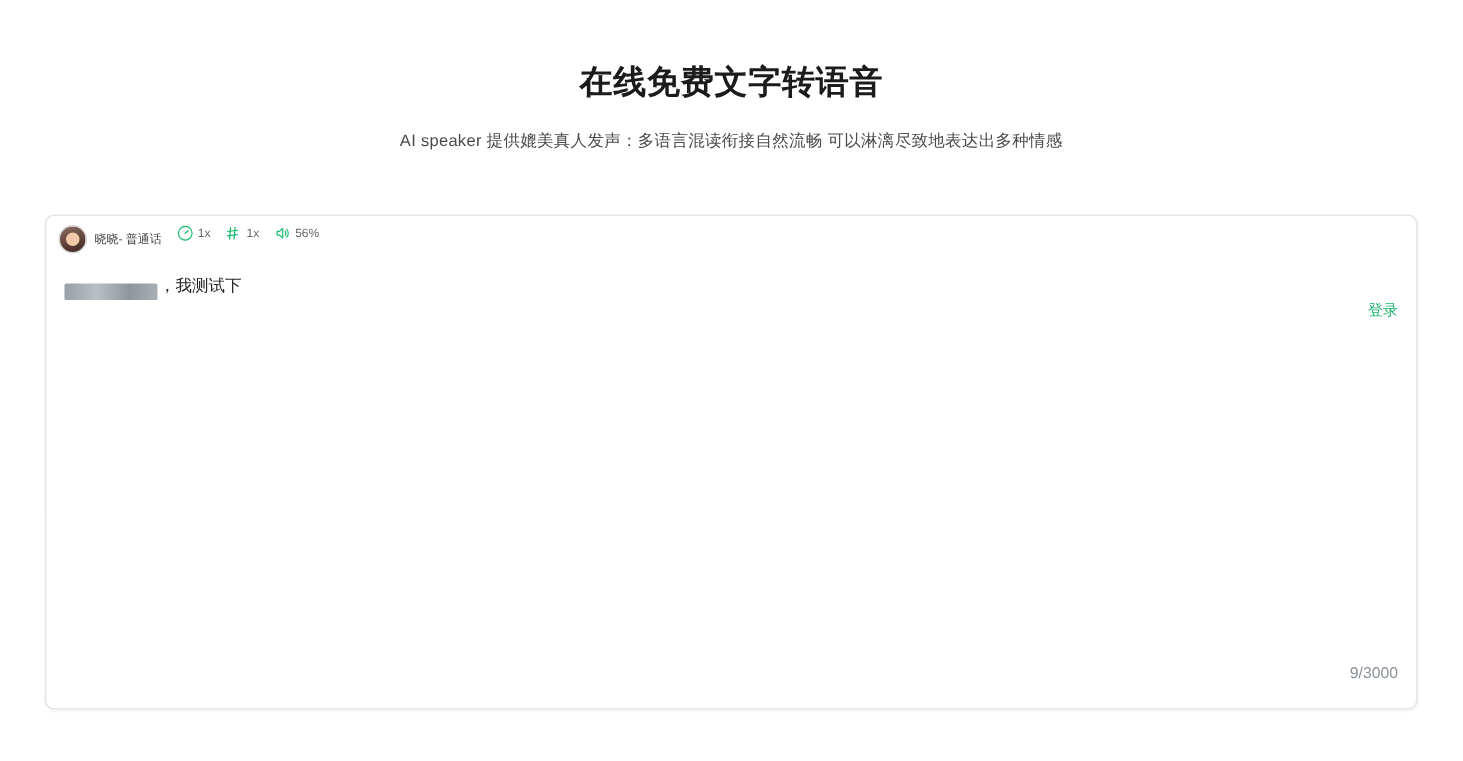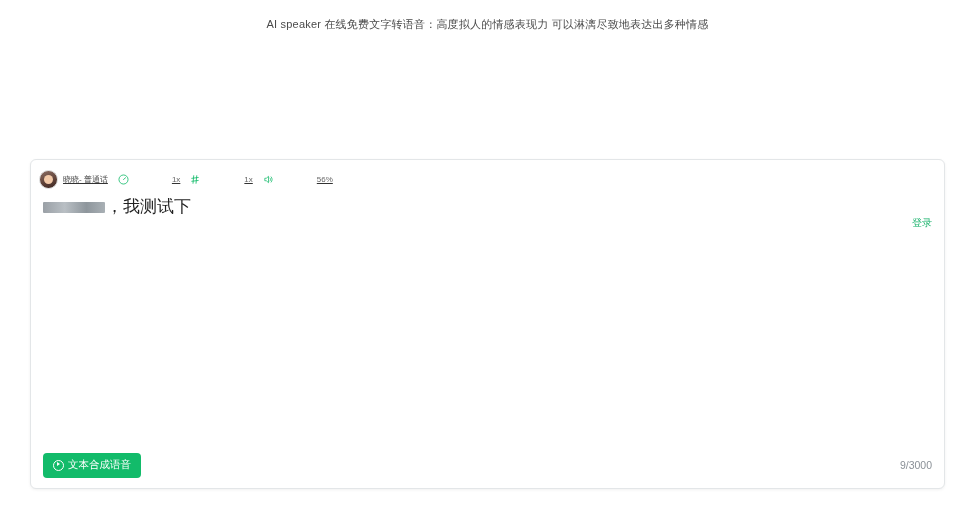--- a/index.html
+++ b/index.html
@@ -50,23 +50,22 @@
     border: 1px solid #e3e6e8;
     border-radius: 6px;
     box-shadow: 0 1px 3px rgba(0,0,0,0.06);
     box-sizing: border-box;
   }
   .toolbar {
     position: relative;
     height: 26px;
     padding: 6px 10px 0 8px;
     display: flex;
-    align-items: center;
+    align-items: flex-start;
     gap: 10px;
-    text-decoration: underline;
   }
   .voice-chip {
     display: flex;
     align-items: center;
     gap: 5px;
     cursor: pointer;
   }
   .avatar {
     width: 17px;
     height: 17px;
@@ -93,21 +92,20 @@
   }
   .tool-item {
     display: flex;
     align-items: center;
     gap: 3px;
     cursor: pointer;
   }
   .tool-item .label {
     font-size: 8px;
     color: #666;
-    margin-left: 40px;
   }
   .ico {
     display: inline-block;
     line-height: 0;
   }
   .ico svg { display: block; }
   .login-link {
     position: absolute;
     right: 12px;
     top: 8px;
@@ -116,25 +114,25 @@
     cursor: pointer;
     text-decoration: none;
     margin-top: 48px;
   }
   .text-area {
     padding: 6px 12px 0 12px;
     position: relative;
     height: 228px;
   }
   .text-line {
-    font-size: 17px;
+    font-size: 11px;
     color: #222;
     line-height: 18px;
     display: flex;
-    align-items: center;
+    align-items: flex-end;
   }
   .redacted {
     display: inline-block;
     width: 62px;
     height: 11px;
     background: linear-gradient(90deg,#9aa0a6 0%, #b9bfc4 35%, #8e969c 70%, #a9b0b5 100%);
     border-radius: 1px;
     margin-right: 1px;
     filter: blur(0.4px);
   }
@@ -235,23 +233,24 @@
     margin-left: auto;
     font-size: 10.5px;
     color: #8a9097;
   }
 </style>
 </head>
 <body>
 
 <div class="page">
 
+  <h1 class="page-title">在线免费文字转语音</h1>
 
   <div class="subtitle-block">
-    <div class="subtitle-line">AI speaker 在线免费文字转语音：高度拟人的情感表现力 可以淋漓尽致地表达出多种情感</div>
+    <div class="subtitle-line">AI speaker 提供媲美真人发声：多语言混读衔接自然流畅 可以淋漓尽致地表达出多种情感</div>
   </div>
 
   <div class="editor-card">
 
     <div class="toolbar">
 
       <div class="voice-chip">
         <span class="avatar"></span>
         <span class="voice-name">晓晓- 普通话</span>
       </div>
@@ -294,23 +293,19 @@
 
     <div class="text-area">
       <div class="text-line">
         <span class="redacted"></span>
           <span>，我测试下</span>
       </div>
     </div>
 
     <div class="bottom-bar">
 
-      <button class="synth-button">
-        <span class="play-ring"></span>
-        <span>文本合成语音</span>
-      </button>
 
 
       <div class="char-count">9/3000</div>
     </div>
 
   </div>
 </div>
 
 </body></html>

